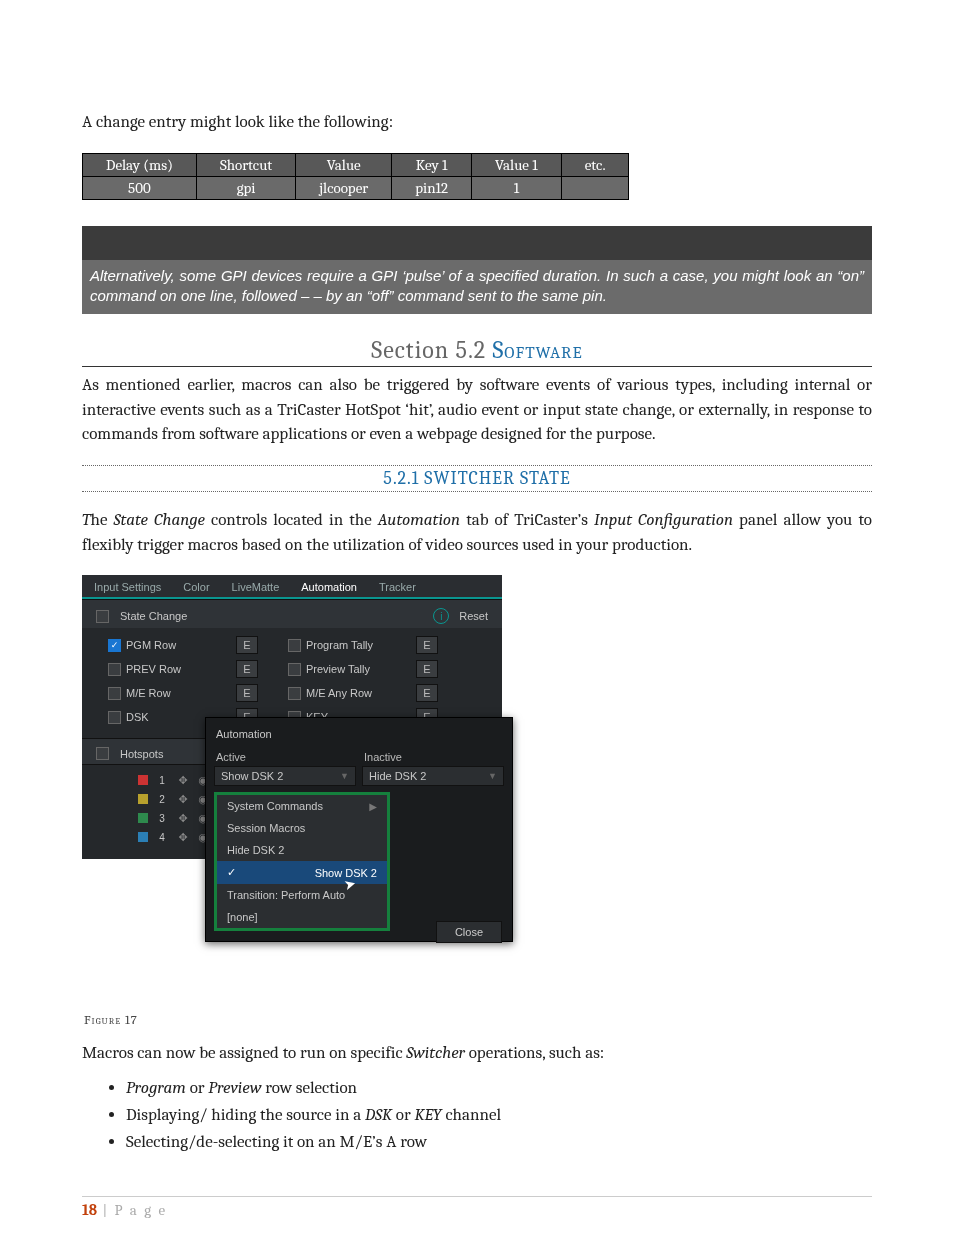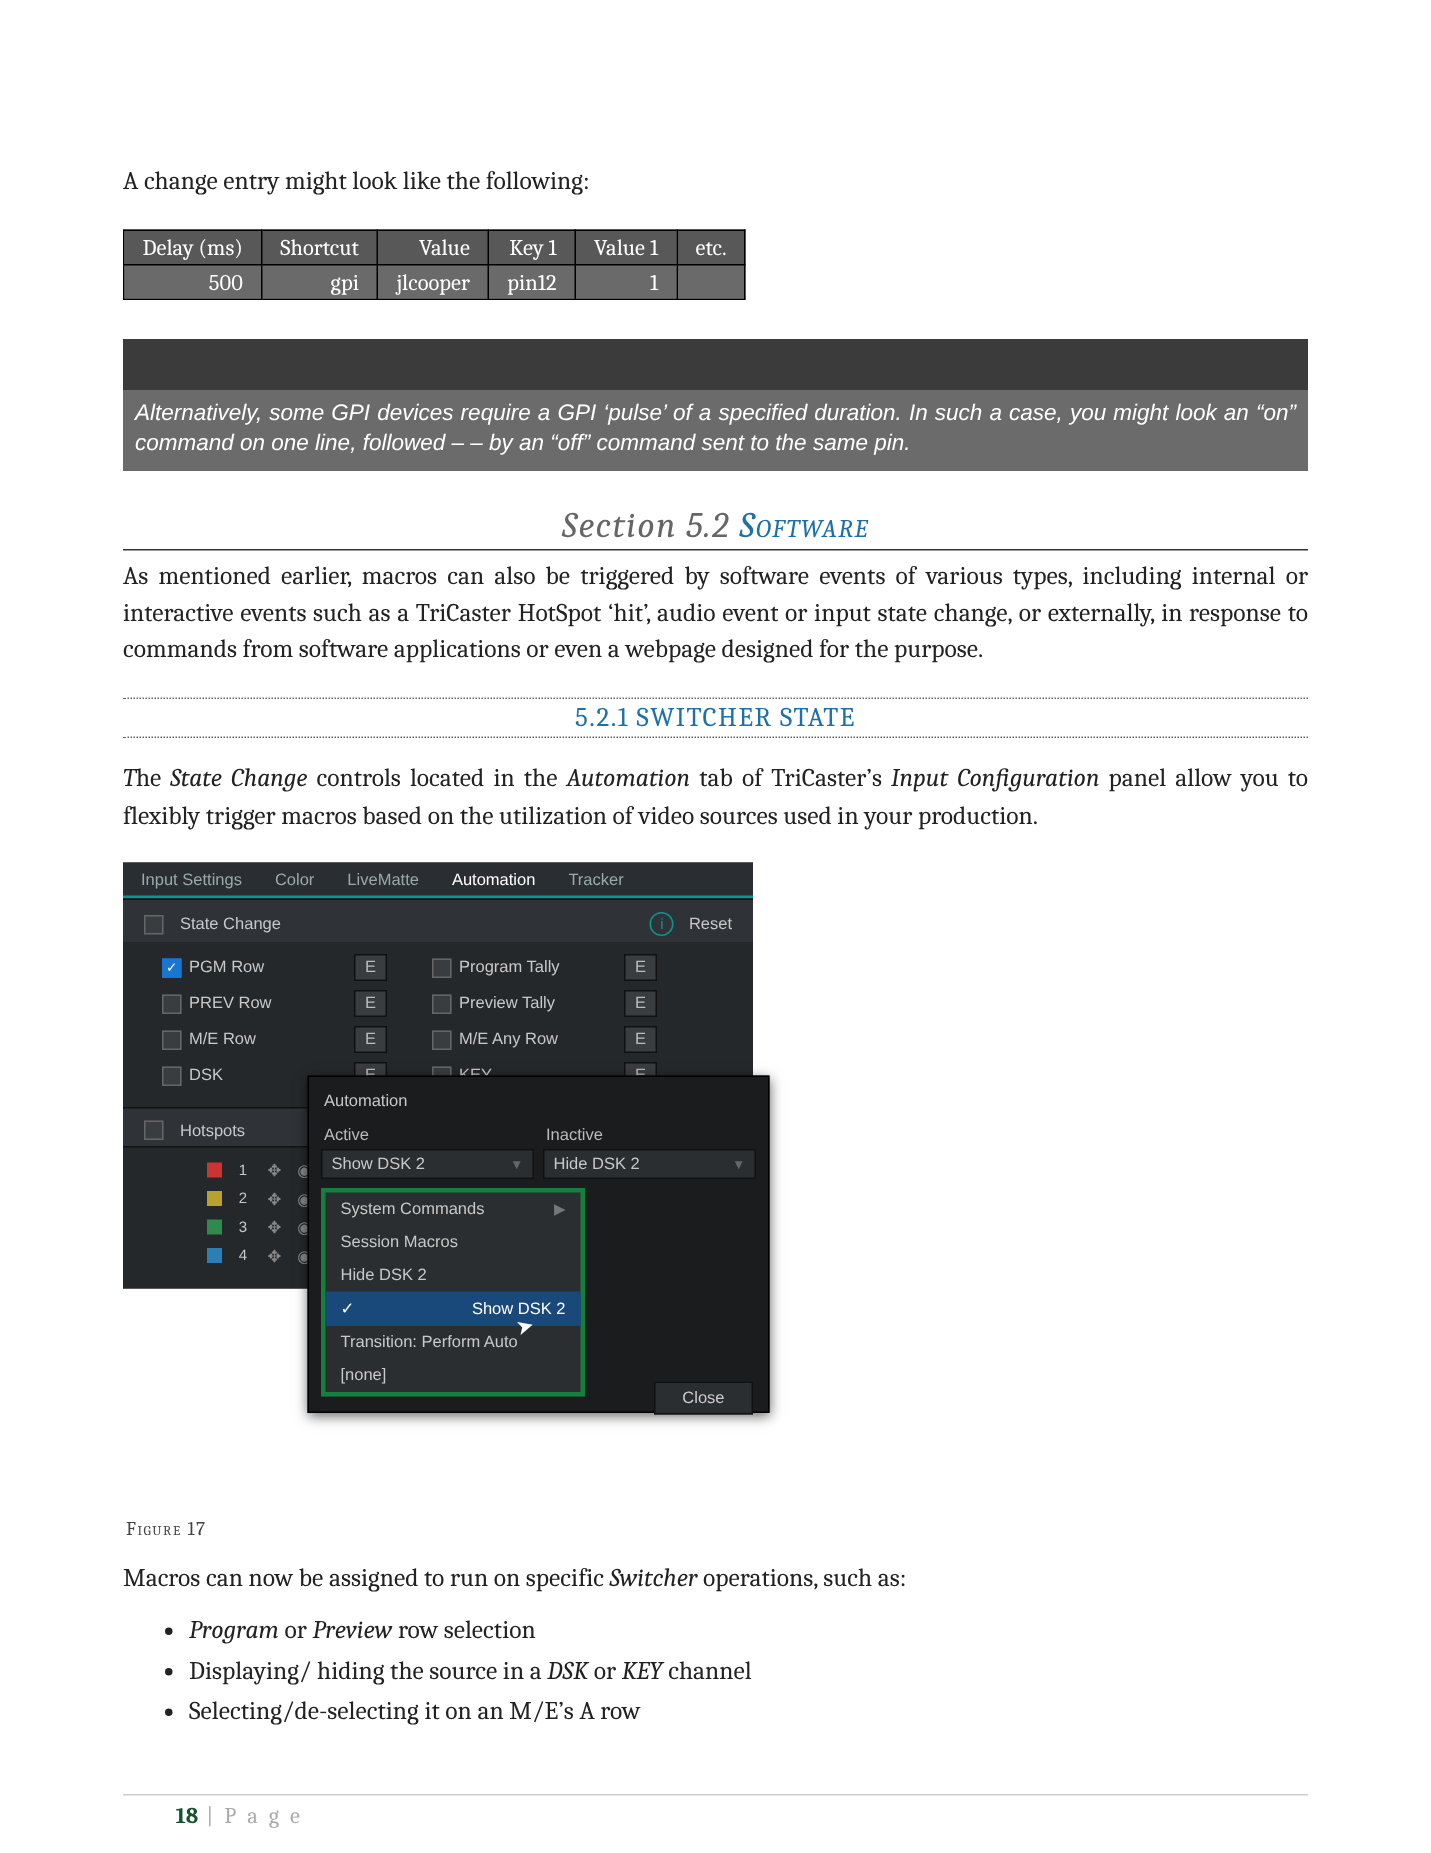--- a/index.html
+++ b/index.html
@@ -25,22 +25,22 @@
   .entry-table {
     border-collapse: collapse;
     margin: 14px 0 26px 0;
   }
   .entry-table th, .entry-table td {
     border: 1px solid #000;
     background: #6a6a6a;
     color: #fff;
     font-family: Cambria, Georgia, serif;
     font-size: 15px;
-    text-align: right;
-    padding: 2px 12px;
+    text-align: center;
+    padding: 2px 23px;
     font-weight: normal;
     white-space: nowrap;
   }
   .entry-table th { background: #585858; }
 
   
   .pulse-note {
     background: #6b6b6b;
   }
   .pulse-note .bar {
@@ -59,21 +59,20 @@
 
   h2.section {
     font-family: Cambria, Georgia, serif;
     font-weight: normal;
     font-size: 24px;
     letter-spacing: 1px;
     text-align: center;
     margin: 22px 0 6px 0;
     border-bottom: 1px solid #333;
     padding-bottom: 2px;
-    font-style: italic;
   }
   h2.section .num { color: #666; }
   h2.section .title { color: #1f6fa8; font-variant: small-caps; }
 
   h3.sub {
     font-family: Cambria, Georgia, serif;
     font-weight: normal;
     font-size: 18px;
     letter-spacing: 1px;
     text-align: center;
@@ -216,21 +215,21 @@
     line-height: 1.6;
   }
 
   .footer {
     margin-top: 40px;
     border-top: 1px solid #ccc;
     padding-top: 4px;
     font-family: Cambria, Georgia, serif;
     font-size: 15px;
   }
-  .footer .pnum { font-weight: bold; color:#14532d;margin-left:35px; }
+  .footer .pnum { font-weight: bold; color:#c2410c; }
   .footer .ptxt { color:#aaa; letter-spacing:2px; }
 </style>
 </head>
 <body>
 
 <div class="page">
 
   <p class="para">A change entry might look like the following:</p>
 
   <table class="entry-table">

